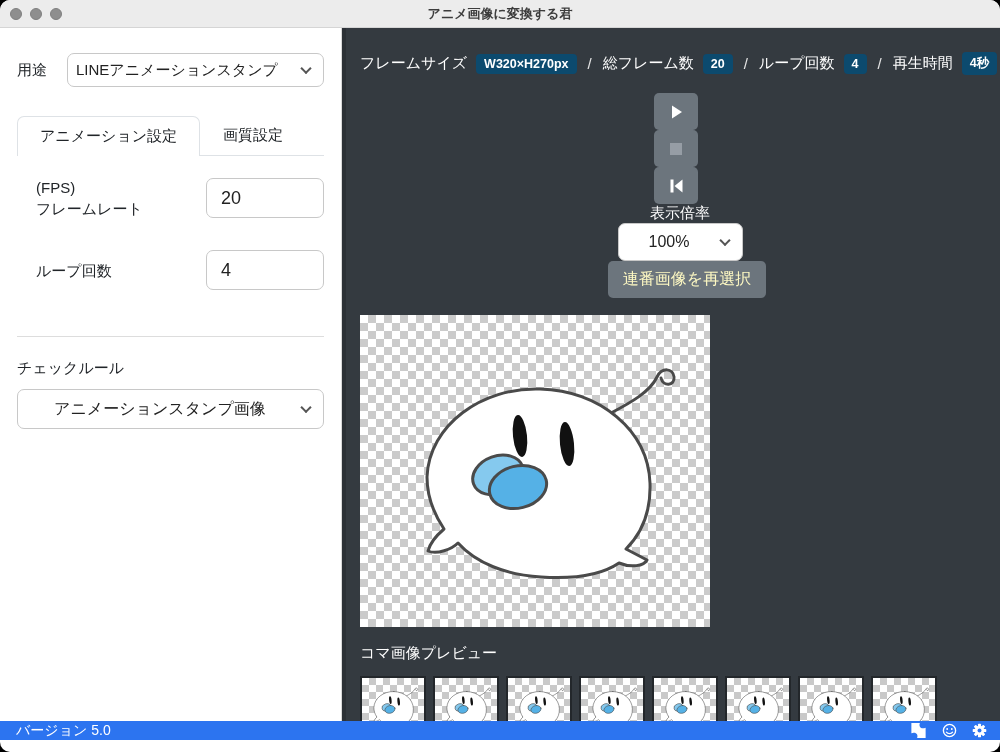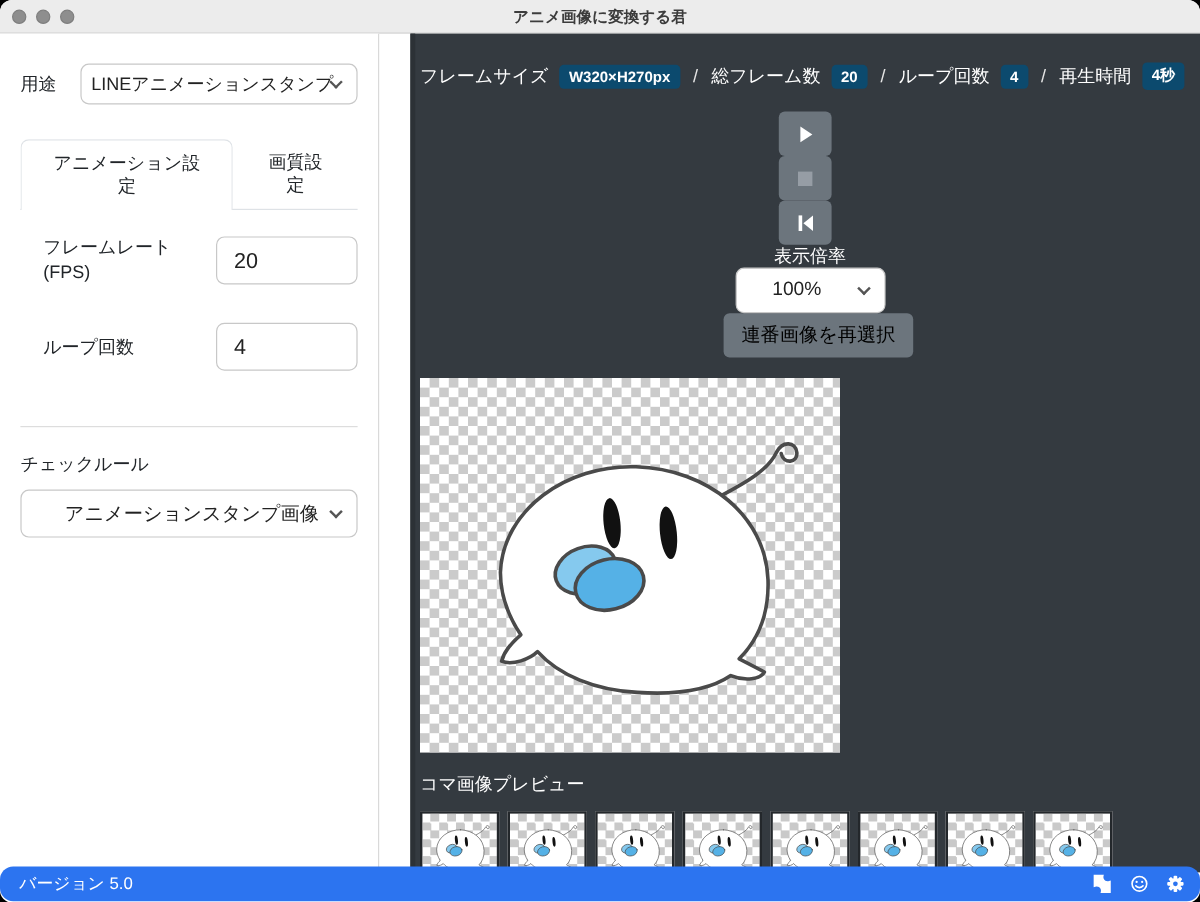--- a/index.html
+++ b/index.html
@@ -11,21 +11,21 @@
 
   
   .titlebar{position:absolute;top:0;left:0;right:0;height:28px;background:#ececec;
     border-bottom:1px solid #d5d5d5;display:flex;align-items:center;justify-content:center;}
   .traffic{position:absolute;left:10px;top:8px;display:flex;gap:8px;}
   .traffic span{width:12px;height:12px;border-radius:50%;background:#8e8e8e;
     border:1px solid #7f7f7f;display:block;}
   .win-title{font-size:13px;font-weight:700;color:#3c3c3c;}
 
   
-  .sidebar{position:absolute;top:28px;left:0;width:316px;bottom:25px;background:#fff;
+  .sidebar{position:absolute;top:28px;left:0;width:342px;bottom:25px;background:#fff;
     border-right:1px solid #d9d9d9;padding:0 17px;color:#212529;}
   .purpose-row{margin-top:25px;display:flex;align-items:center;}
   .purpose-row .lbl{font-size:15px;width:50px;}
   .selectbox{position:relative;background:#fff;border:1px solid #c8c8c8;border-radius:7px;
     display:flex;align-items:center;cursor:pointer;}
   .selectbox .chev{position:absolute;right:13px;top:50%;width:8px;height:8px;
     border-left:2px solid #555;border-bottom:2px solid #555;
     transform:translateY(-70%) rotate(-45deg);}
   .purpose-select{flex:1;height:34px;font-size:15px;padding-left:8px;color:#222;}
   .tab-bar{margin-top:28px;display:flex;border-bottom:1px solid #dee2e6;}
@@ -38,53 +38,53 @@
     font-size:18px;padding-left:14px;color:#222;background:#fff;}
   .field-row.loop{margin-top:31px;}
   .divider{border:none;border-top:1px solid #ddd;margin:46px 0 0 0;}
   .check-label{margin-top:22px;font-size:15px;}
   .check-select{margin-top:11px;height:40px;font-size:16px;padding-left:36px;color:#222;}
   .save-btn{display:block;margin:30px auto 0 auto;background:#2b7af0;color:#fff;border:none;
     border-radius:7px;font-size:16.5px;padding:10px 26px;cursor:pointer;}
 
   
   .main{position:absolute;top:28px;left:342px;right:0;bottom:25px;background:#343a40;
-    border-left:4px solid #2c3136;padding-left:4px;color:#fff;overflow:hidden;}
+    border-left:4px solid #2c3136;padding-left:14px;color:#fff;overflow:hidden;}
   .info-row{margin-top:24px;display:flex;align-items:center;gap:9px;font-size:15px;
     font-weight:500;}
   .badge{background:#0c4a6e;color:#fff;font-size:12.5px;font-weight:700;
     padding:3px 8px;border-radius:4px;}
   .info-sep{color:#e6e6e6;font-weight:400;padding:0 2px;}
   .controls-row{margin-top:18px;display:flex;align-items:center;flex-direction:column;}
   .pb-btn{width:44px;height:37px;background:#6c757d;border:none;border-radius:5px;
     margin-right:8px;display:flex;align-items:center;justify-content:center;cursor:pointer;}
   .zoom-label{font-size:15px;margin:0 12px 0 12px;}
   .zoom-select{width:125px;height:38px;font-size:16px;justify-content:center;color:#222;}
   .zoom-select .val{padding-right:22px;}
-  .reselect-btn{margin-left:14px;height:37px;background:#6c757d;color:#000000;border:none;
+  .reselect-btn{margin-left:14px;height:37px;background:#6c757d;color:#fef9c3;border:none;
     border-radius:5px;font-size:16px;padding:0 15px;cursor:pointer;}
 
   .checker{background-color:#fff;
     background-image:repeating-conic-gradient(#cbcbcb 0% 25%, #ffffff 0% 50%);
     background-size:16px 16px;}
   .preview{margin-top:17px;width:350px;height:312px;}
   .preview svg{display:block;width:350px;height:312px;}
 
   .frames-caption{margin-top:17px;font-size:15px;}
   .thumb-grid{margin-top:13px;width:584px;display:flex;flex-wrap:wrap;gap:11px 7px;}
   .thumb{width:66px;height:61px;padding:0;border:2px solid #23272b;cursor:pointer;
     background-color:#fff;
     background-image:repeating-conic-gradient(#c9c9c9 0% 25%, #ffffff 0% 50%);
     background-size:14px 14px;}
   .thumb svg{display:block;width:62px;height:57px;}
   .thumb.selected{border-color:#2e75f3;}
 
   
-  .statusbar{position:absolute;left:0;right:0;bottom:1px;height:29px;background:#2c74f0;
-    color:#fff;display:flex;align-items:center;border-radius:11px;}
+  .statusbar{position:absolute;left:0;right:0;bottom:12px;height:19px;background:#2c74f0;
+    color:#fff;display:flex;align-items:center;}
   .version{font-size:14px;margin-left:16px;}
   .status-icons{margin-left:auto;margin-right:12px;display:flex;align-items:center;gap:13px;}
   .status-icons .s-icon{display:flex;align-items:center;cursor:pointer;}
 
   .hidden-defs{position:absolute;width:0;height:0;overflow:hidden;}
 </style>
 </head>
 <body>
 
 <svg class="hidden-defs" aria-hidden="true">
@@ -120,22 +120,22 @@
       </div>
     </div>
 
     <div class="tab-bar">
       <button class="tab active">アニメーション設定</button>
       <button class="tab">画質設定</button>
     </div>
 
     <div class="field-row">
       <div class="flabel">
+        <div>(FPS)</div>
         <div>フレームレート</div>
-        <div>(FPS)</div>
       </div>
       <input class="num-input" value="20" style="">
     </div>
 
     <div class="field-row loop">
       <div class="flabel">ループ回数</div>
       <input class="num-input" value="4" style="">
     </div>
 
     <hr class="divider">

